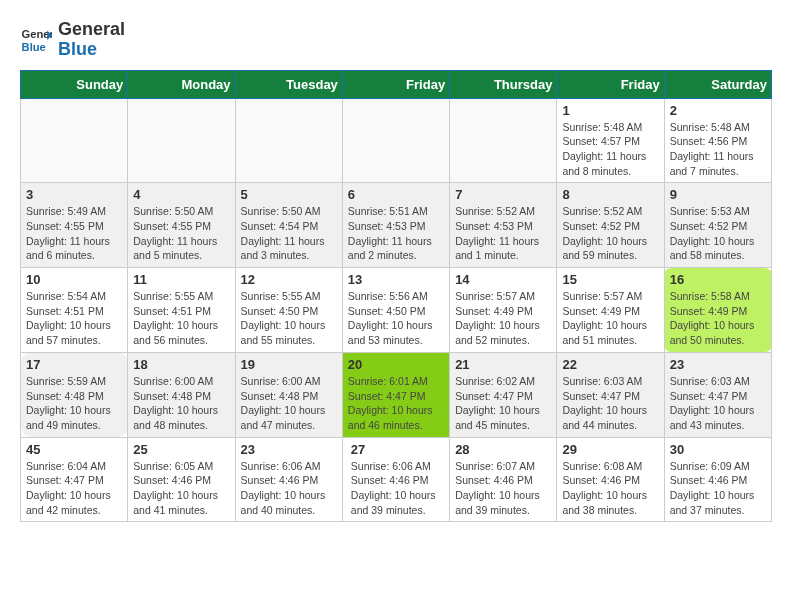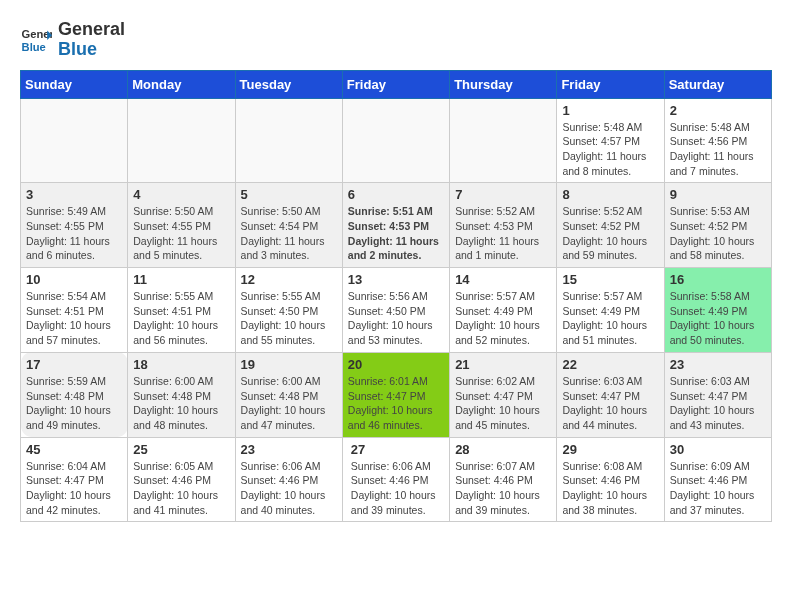--- a/index.html
+++ b/index.html
@@ -45,23 +45,23 @@
     .location {
       font-size: 16px;
       color: #555;
     }
     .calendar {
       width: 100%;
       border-collapse: collapse;
       font-size: 11px;
     }
     .calendar th {
-      background: #1d4ed8;
+      background: #15803d;
       color: #fff;
-      text-align: left;
+      text-align: right;
       padding: 6px 4px;
       font-size: 13px;
       font-weight: bold;
       border: 1px solid #1a6faf;
     }
     .calendar td {
       border: 1px solid #ccc;
       vertical-align: top;
       padding: 4px 5px;
       width: calc(100% / 7);
@@ -158,21 +158,21 @@
         </td>
         <td style="background: rgb(240, 240, 240);">
           <div class="day-number">5</div>
           <div class="day-info" style="white-space: pre-line;">Sunrise: 5:50 AM
 Sunset: 4:54 PM
 Daylight: 11 hours
 and 3 minutes.</div>
         </td>
         <td style="background: rgb(240, 240, 240);">
           <div class="day-number">6</div>
-          <div class="day-info" style="white-space: pre-line; font-weight: bold;">Sunrise: 5:51 AM
+          <div class="day-info" style="white-space: pre-line;">Sunrise: 5:51 AM
 Sunset: 4:53 PM
 Daylight: 11 hours
 and 2 minutes.</div>
         </td>
         <td style="background: rgb(240, 240, 240);">
           <div class="day-number">7</div>
           <div class="day-info" style="white-space: pre-line;">Sunrise: 5:52 AM
 Sunset: 4:53 PM
 Daylight: 11 hours
 and 1 minute.</div>
@@ -228,21 +228,21 @@
 Daylight: 10 hours
 and 52 minutes.</div>
         </td>
         <td style="background: rgb(255, 255, 255);">
           <div class="day-number">15</div>
           <div class="day-info" style="white-space: pre-line;">Sunrise: 5:57 AM
 Sunset: 4:49 PM
 Daylight: 10 hours
 and 51 minutes.</div>
         </td>
-        <td style="background: #86efac;">
+        <td style="background: #bef264; border-radius: 7px;">
           <div class="day-number">16</div>
           <div class="day-info" style="white-space: pre-line;">Sunrise: 5:58 AM
 Sunset: 4:49 PM
 Daylight: 10 hours
 and 50 minutes.</div>
         </td>
       </tr>
       <tr>
         <td style="background: rgb(240, 240, 240); border-radius: 11px;">
           <div class="day-number">17</div>

